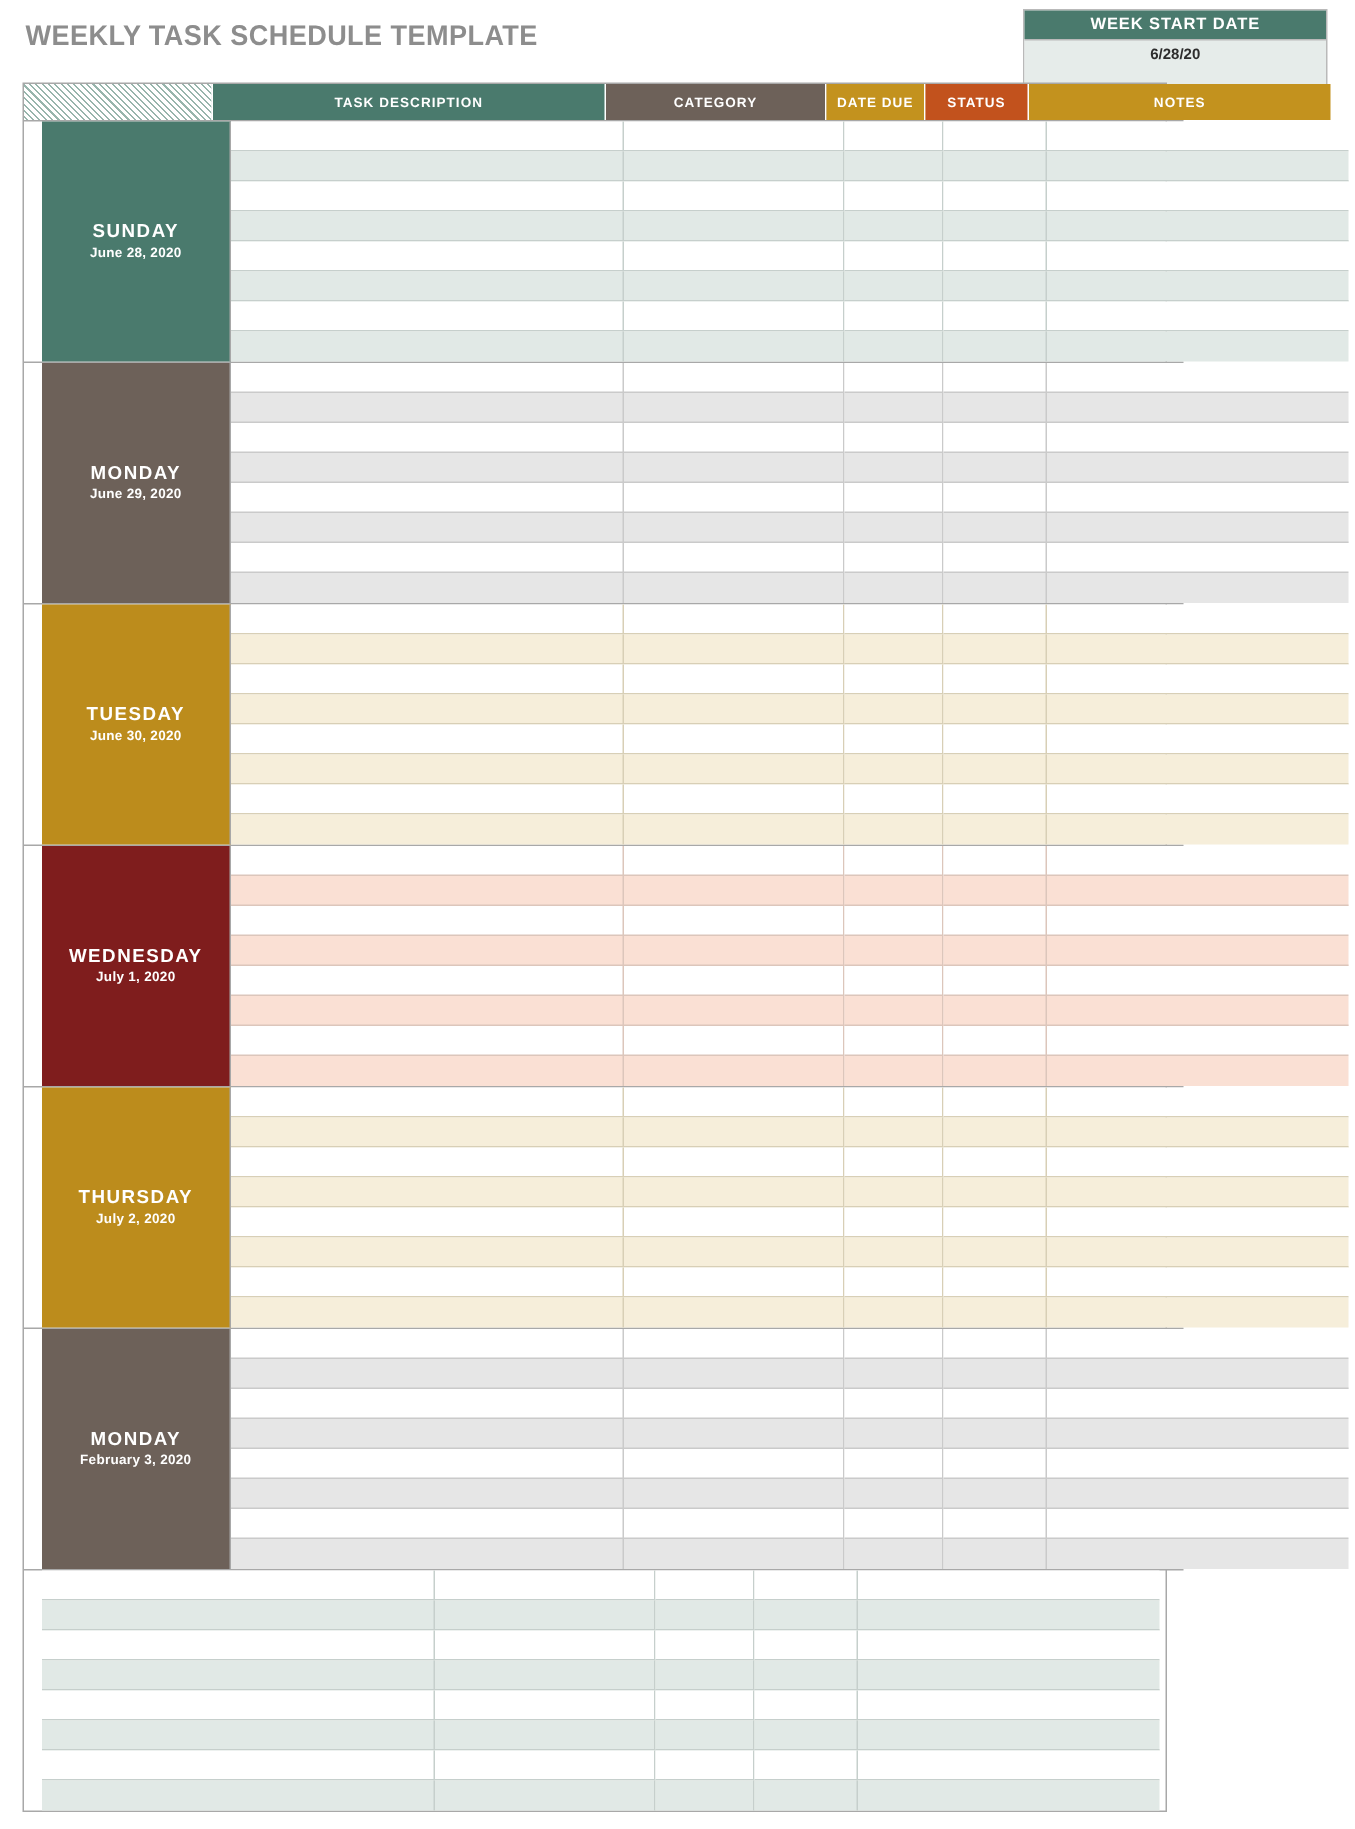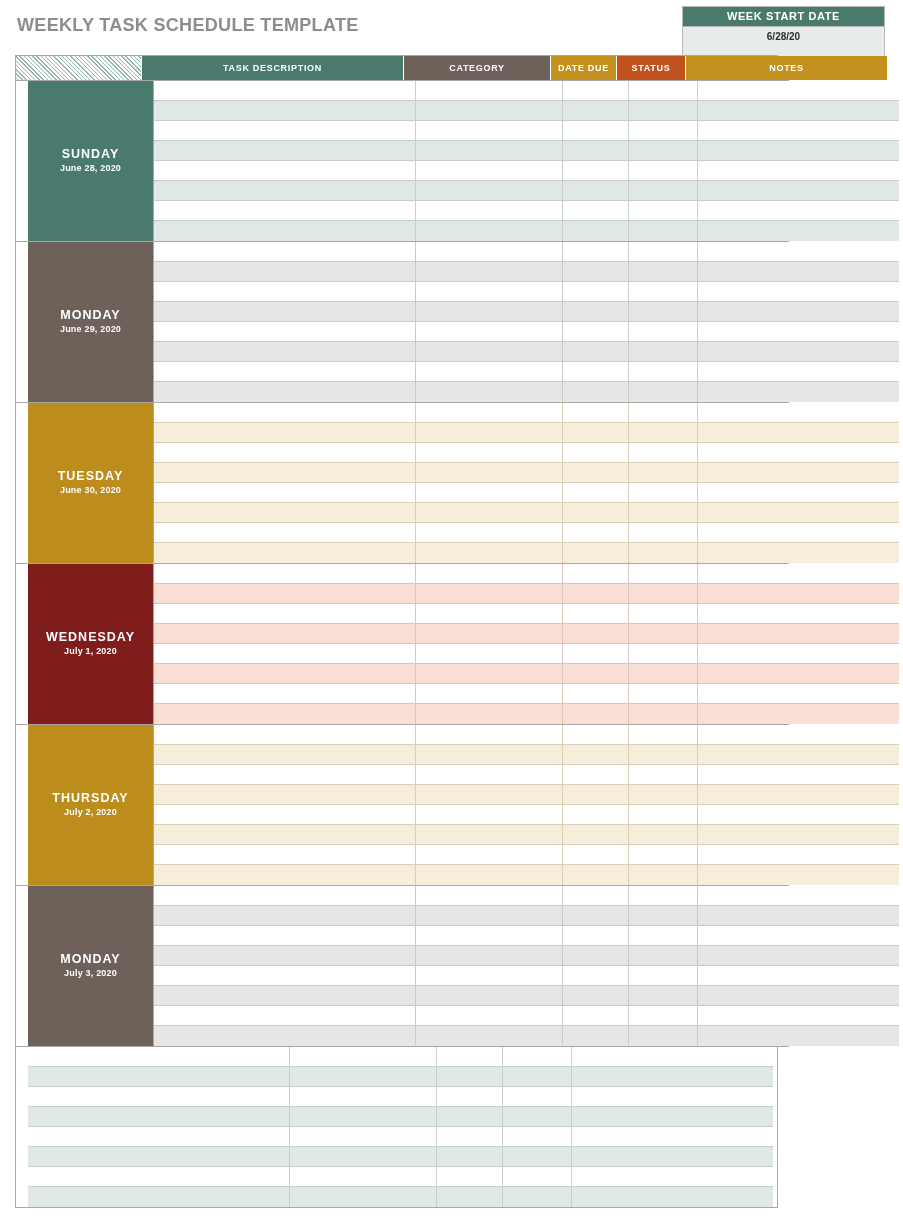--- a/index.html
+++ b/index.html
@@ -551,21 +551,21 @@
               <div class="c-cat"></div>
               <div class="c-due"></div>
               <div class="c-stat"></div>
               <div class="c-notes"></div>
             </div>
           </div>
         </div>
         <div class="day-block theme-brown">
           <div class="day-label">
             <div class="day-name">MONDAY</div>
-            <div class="day-date">July 3, 2020</div>
+            <div class="day-date">February 3, 2020</div>
           </div>
           <div class="day-grid">
             <div class="task-row">
               <div class="c-task"></div>
               <div class="c-cat"></div>
               <div class="c-due"></div>
               <div class="c-stat"></div>
               <div class="c-notes"></div>
             </div>
             <div class="task-row alt">

